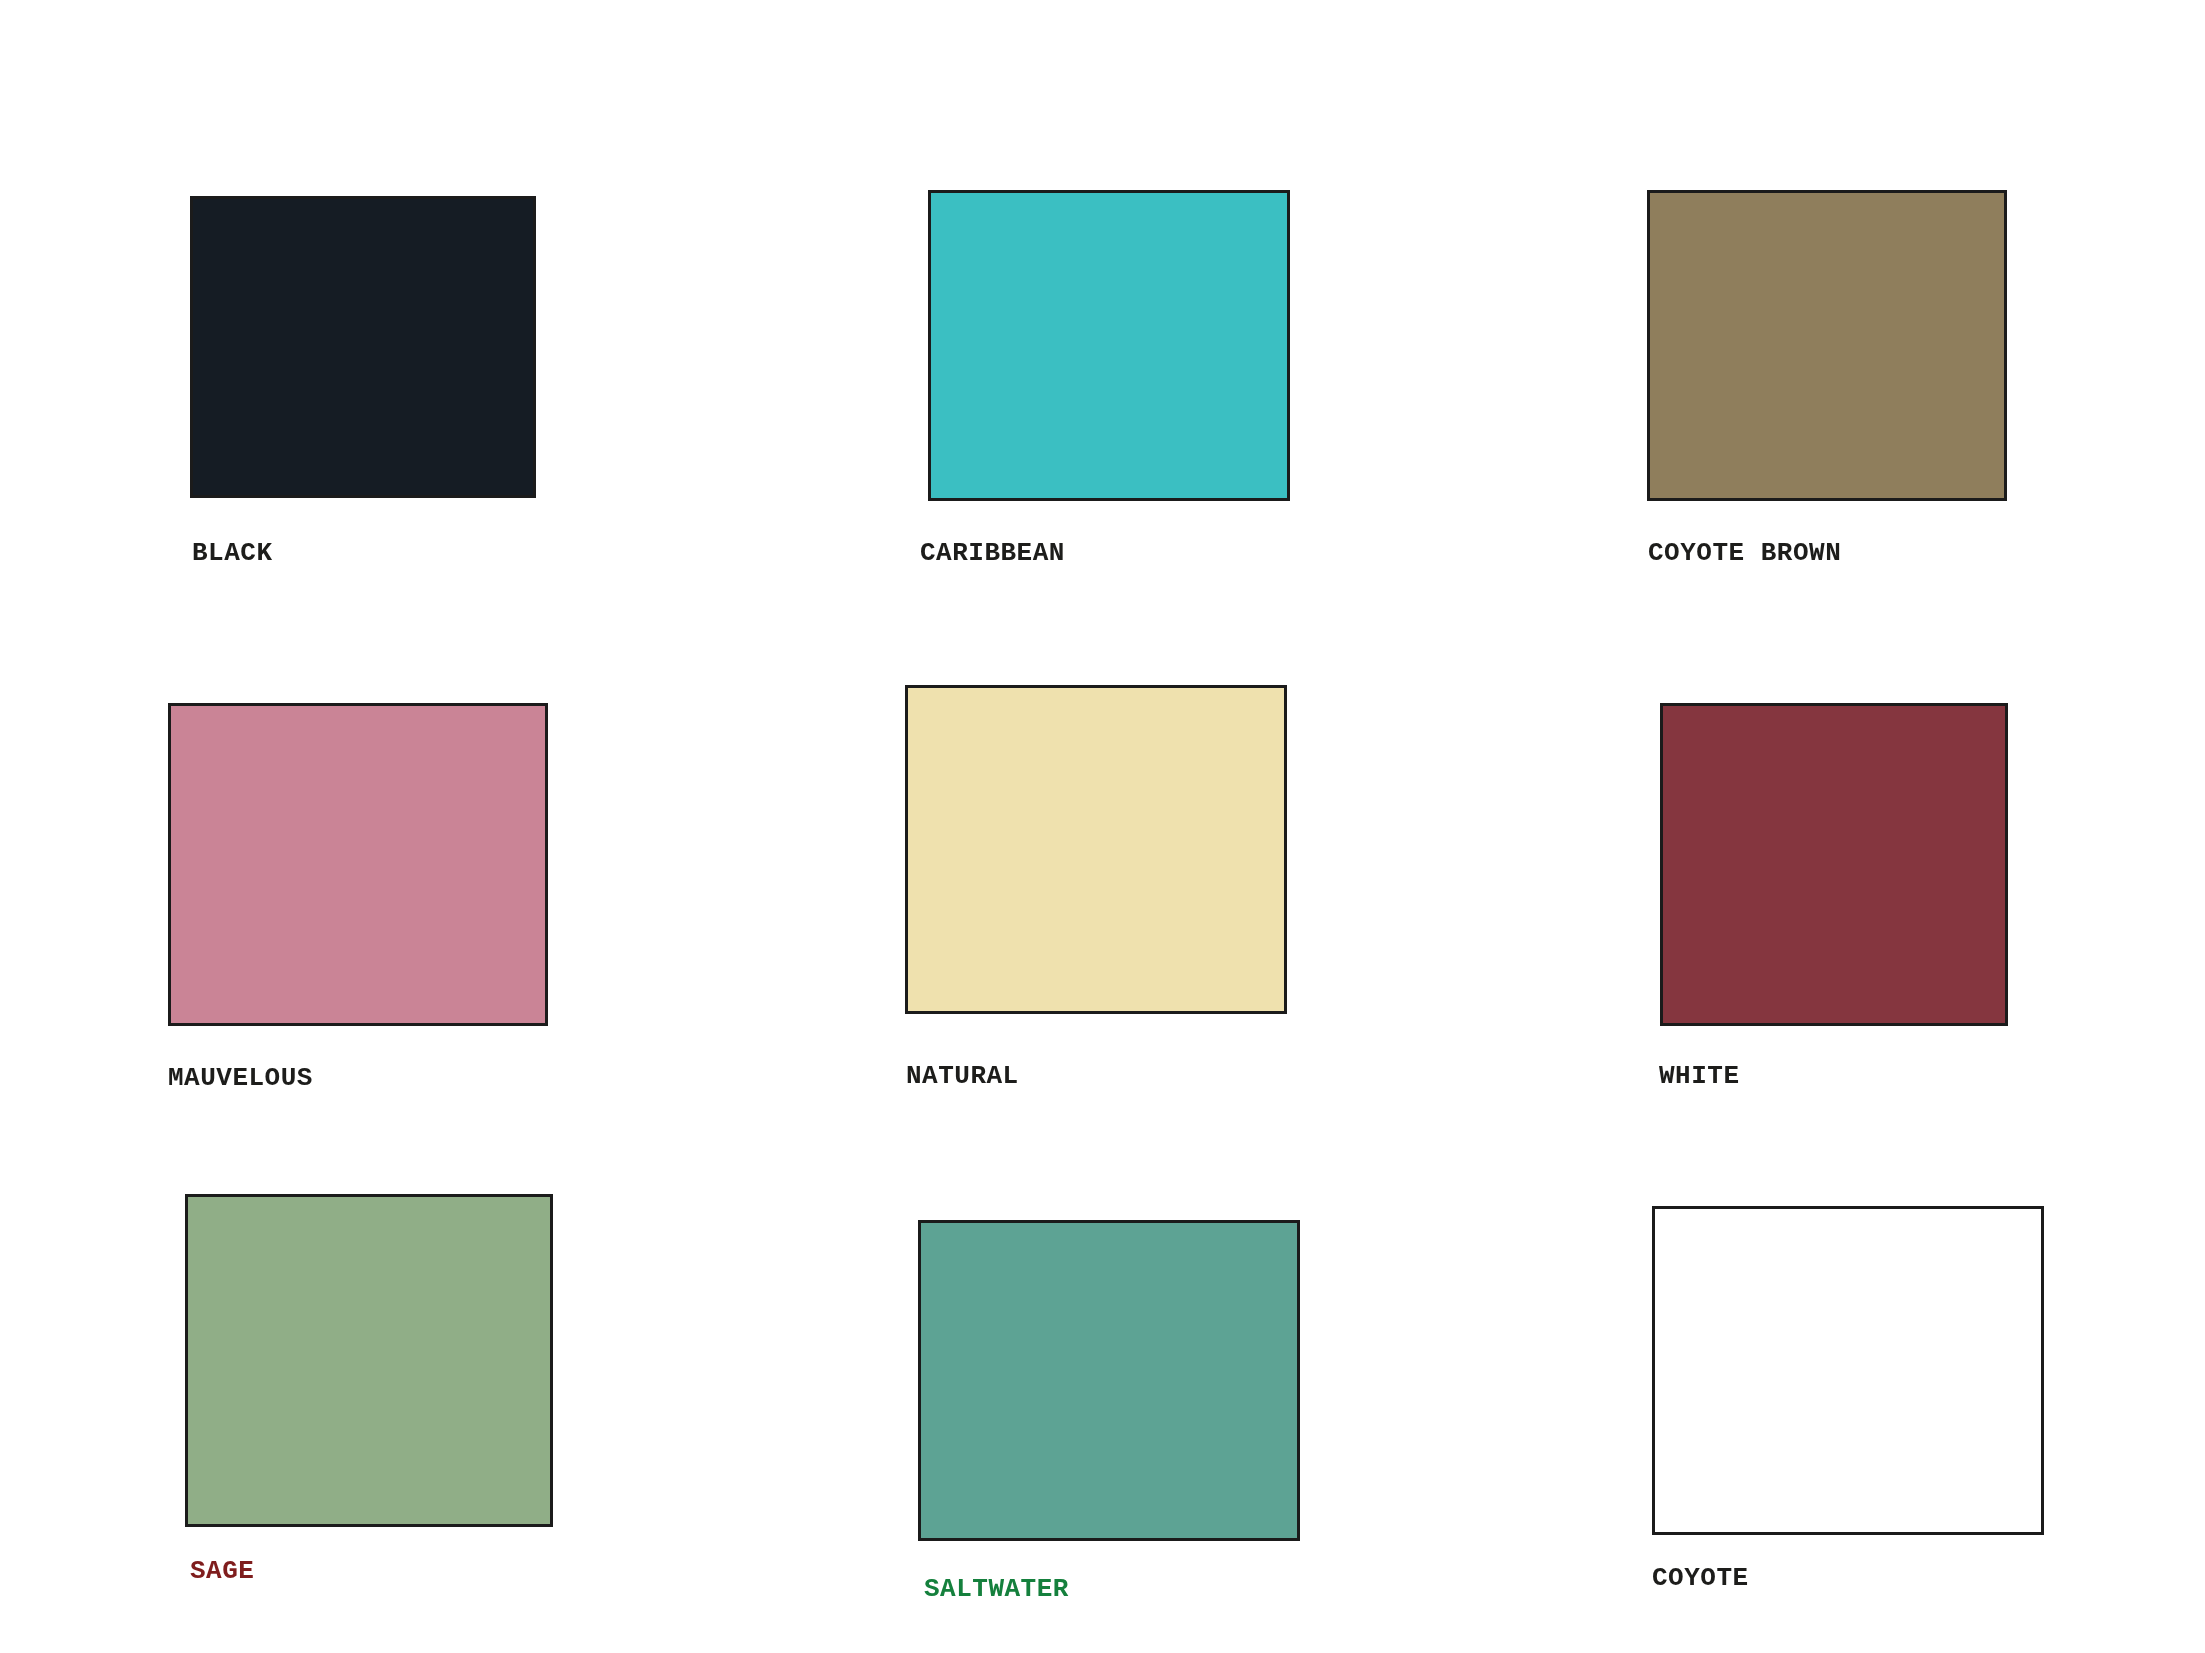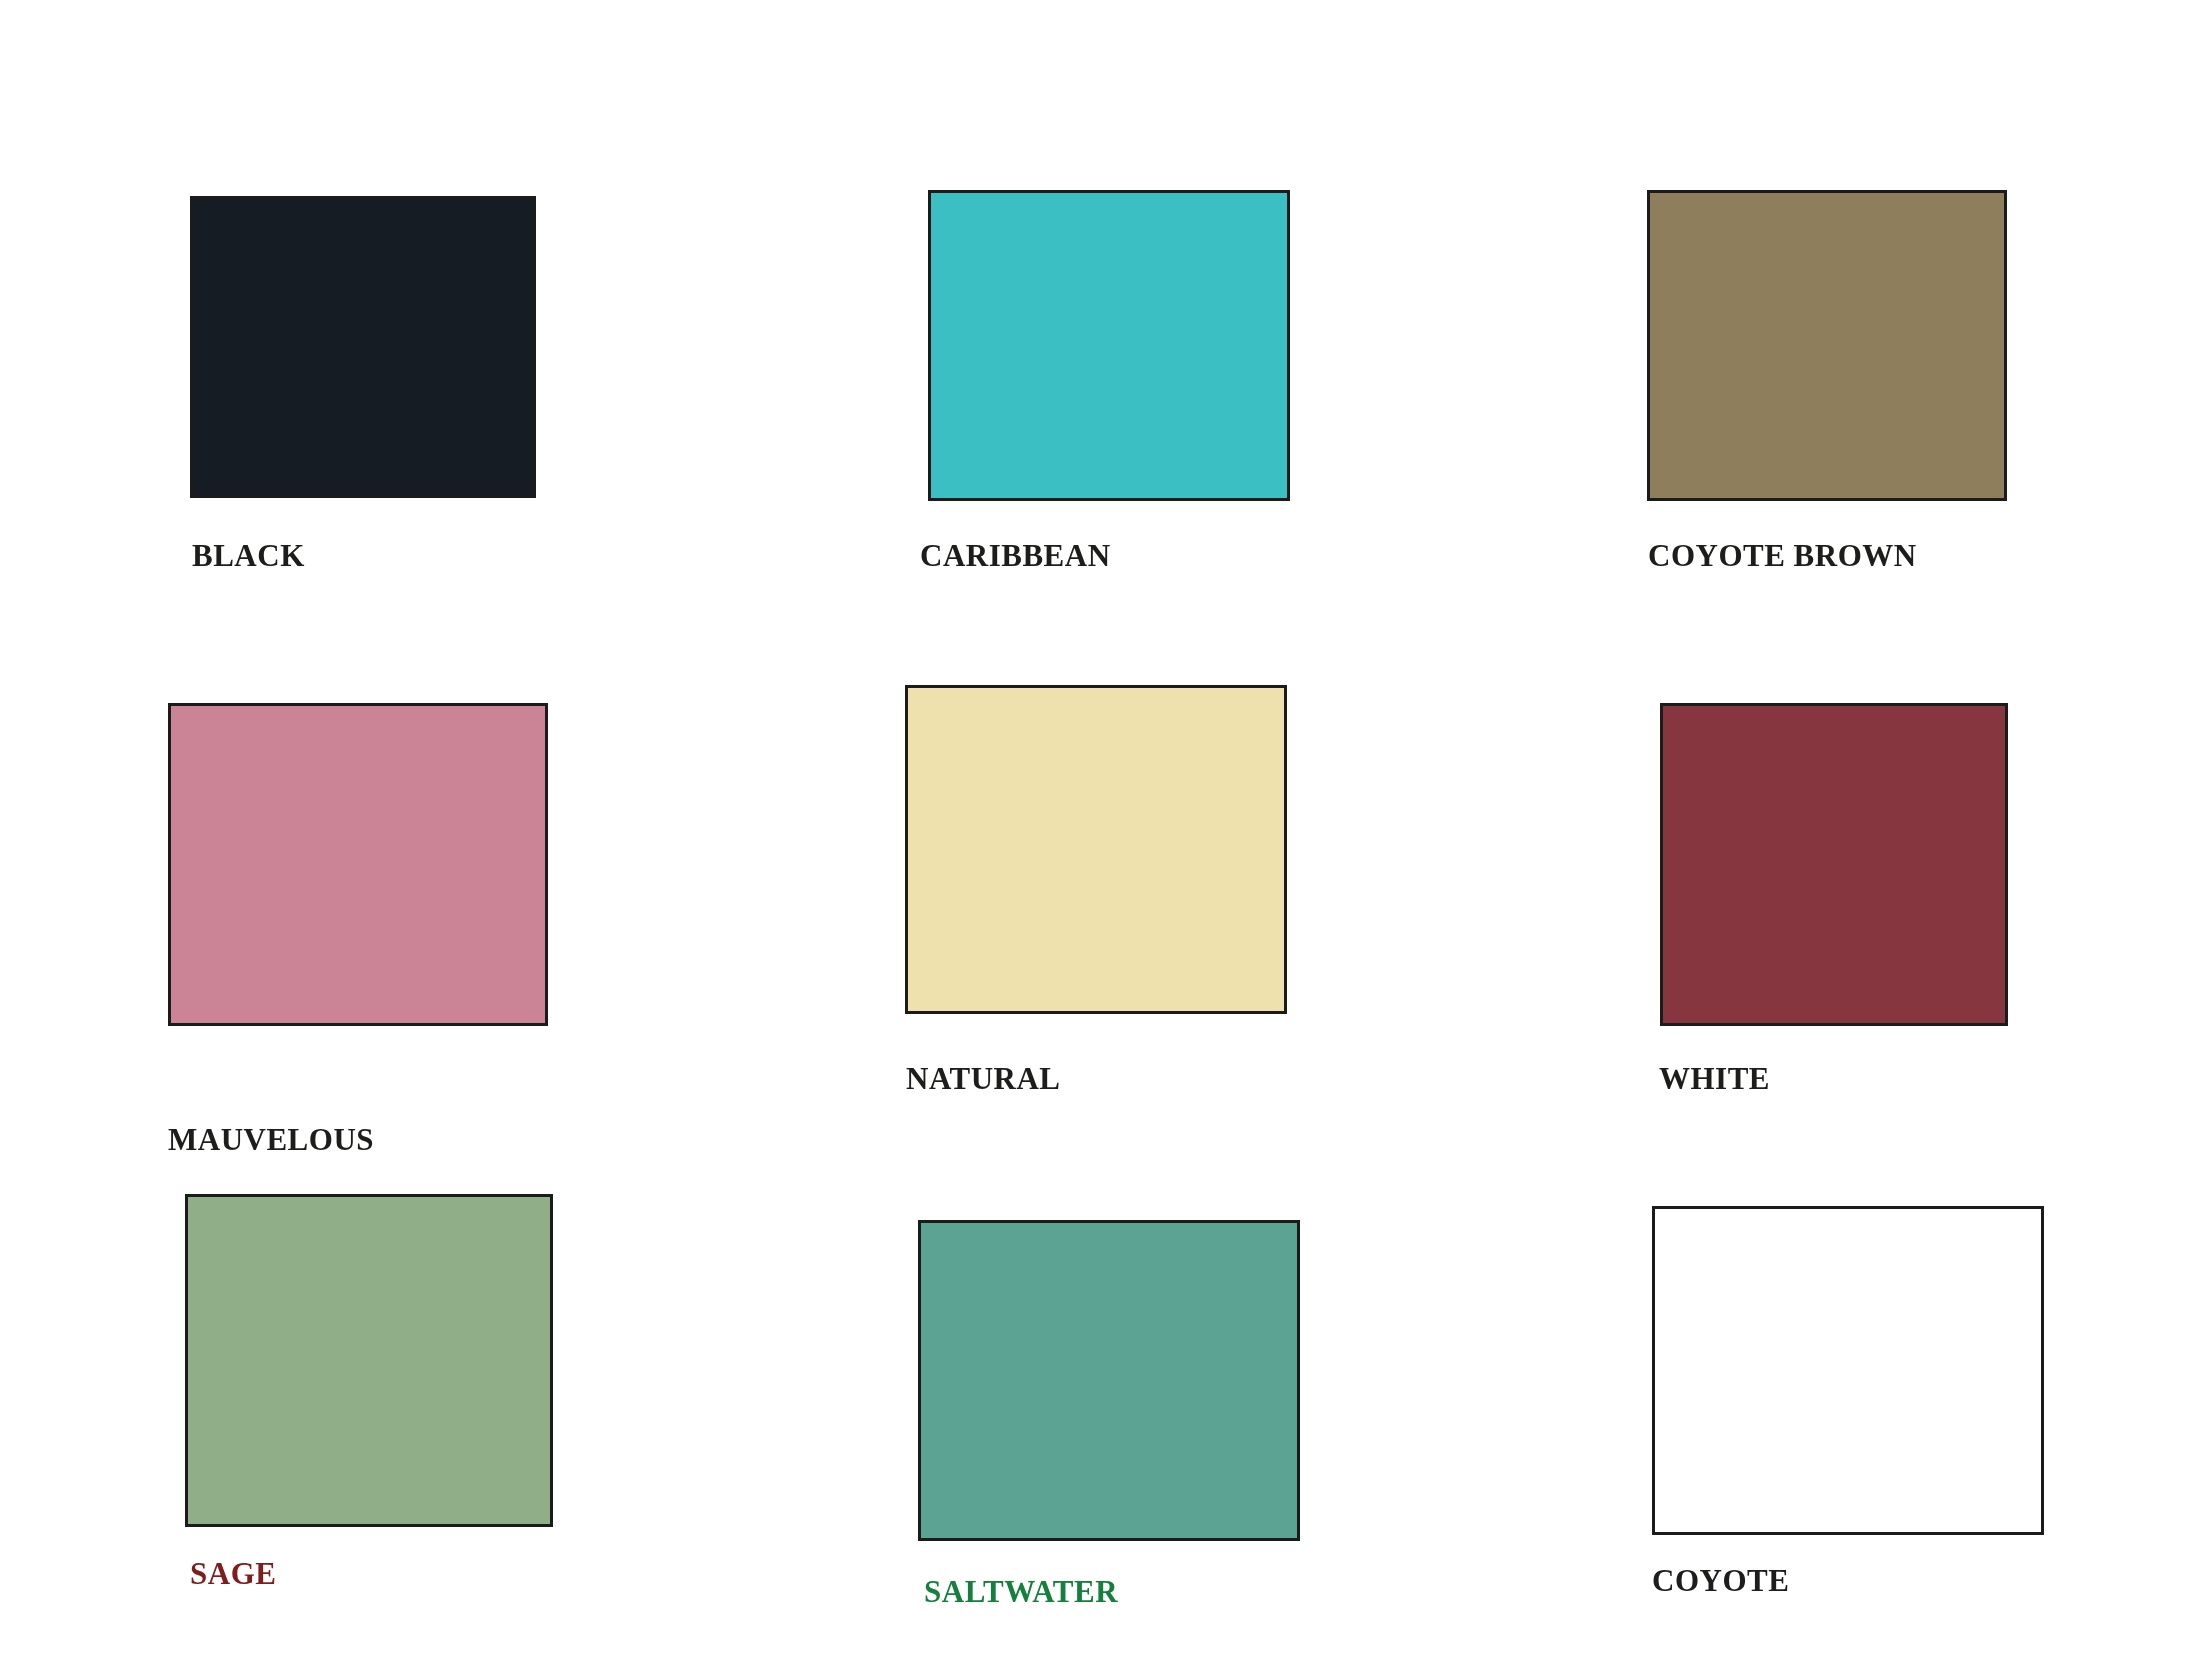--- a/index.html
+++ b/index.html
@@ -22,42 +22,42 @@
   .swatch-cell {
     position: absolute;
   }
   .swatch-chip {
     position: absolute;
     box-sizing: border-box;
     border: 3.9px solid #1b1b1b;
   }
   .swatch-label {
     position: absolute;
-    font-family: Liberation Serif, serif;
+    font-family: Liberation Mono, monospace;
     font-weight: 700;
-    font-size: 31px;
+    font-size: 26px;
     letter-spacing: 0.5px;
     line-height: 1;
     color: #1d1d1b;
     white-space: nowrap;
   }
 
   
   #chip-black      { left: 190px;  top: 196px;  width: 346px; height: 302px; }
   #label-black     { left: 192px;  top: 540px; }
 
   #chip-caribbean  { left: 928px; top: 190px;  width: 362px; height: 311px; }
   #label-caribbean { left: 920px; top: 540px; }
 
   #chip-coyote     { left: 1647px; top: 190px;  width: 360px; height: 311px; }
   #label-coyote    { left: 1648px; top: 540px; }
 
   
   #chip-mauvelous  { left: 168px;  top: 703px;  width: 380px; height: 323px; }
-  #label-mauvelous { left: 168px;  top: 1124px; }
+  #label-mauvelous { left: 168px;  top: 1065px; }
 
   #chip-natural    { left: 905px; top: 685px;  width: 382px; height: 329px; }
   #label-natural   { left: 906px; top: 1063px; }
 
   #chip-rouge      { left: 1660px; top: 703px;  width: 348px; height: 323px; }
   #label-rouge     { left: 1659px; top: 1063px; }
 
   
   #chip-sage       { left: 185px;  top: 1194px; width: 368px; height: 333px; }
   #label-sage      { left: 190px;  top: 1558px; }

